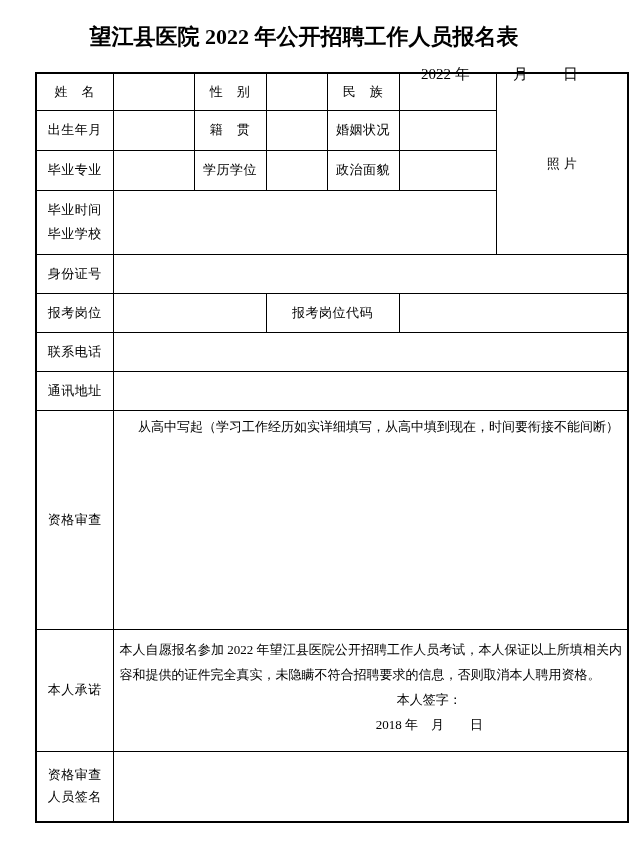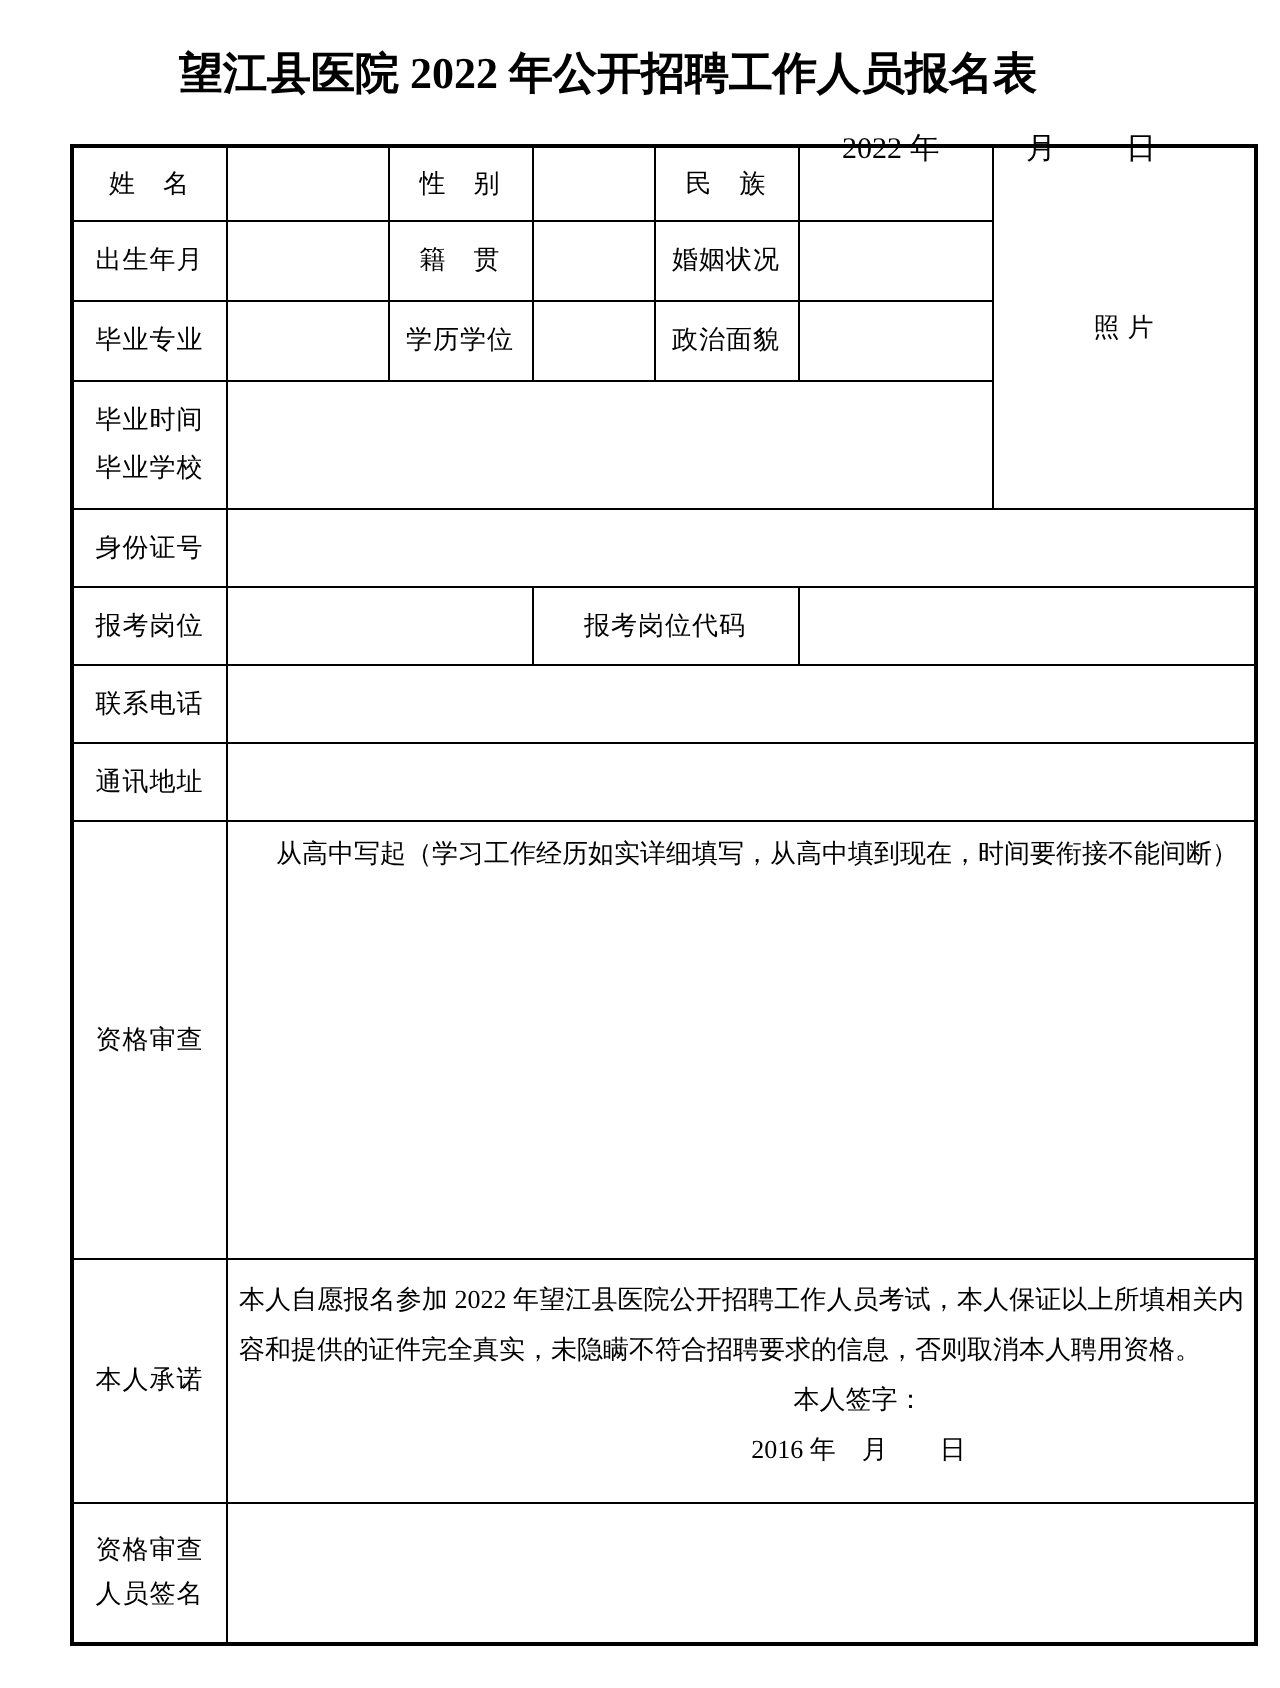--- a/index.html
+++ b/index.html
@@ -172,21 +172,21 @@
       <td class="resume-cell" colspan="6">
         <div class="resume-note">从高中写起（学习工作经历如实详细填写，从高中填到现在，时间要衔接不能间断）</div>
       </td>
     </tr>
 
     <tr class="r10">
       <td class="lbl">本人承诺</td>
       <td class="commit-cell" colspan="6">
         <div class="commit-body">本人自愿报名参加 2022 年望江县医院公开招聘工作人员考试，本人保证以上所填相关内容和提供的证件完全真实，未隐瞒不符合招聘要求的信息，否则取消本人聘用资格。</div>
         <div class="commit-sig">本人签字：</div>
-        <div class="commit-date">2016 年　月　　日</div>
+        <div class="commit-date">2018 年　月　　日</div>
       </td>
     </tr>
 
     <tr class="r11">
       <td class="lbl two-line-22">
         <div>资格审查</div>
         <div>人员签名</div>
       </td>
       <td class="val" colspan="6"></td>
     </tr>

